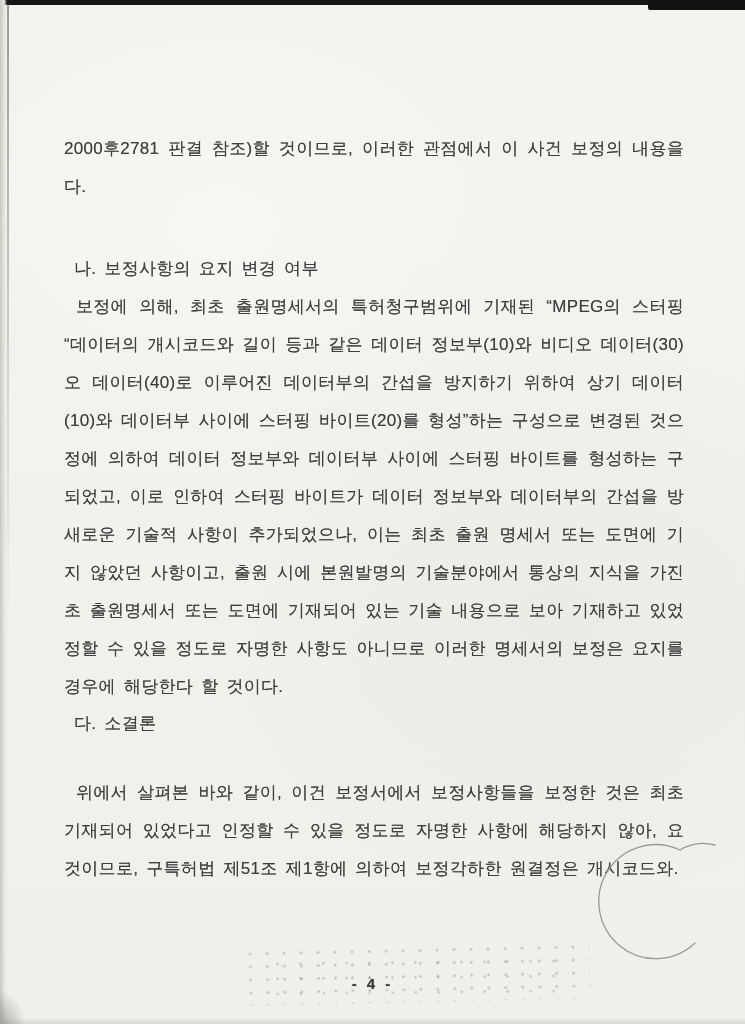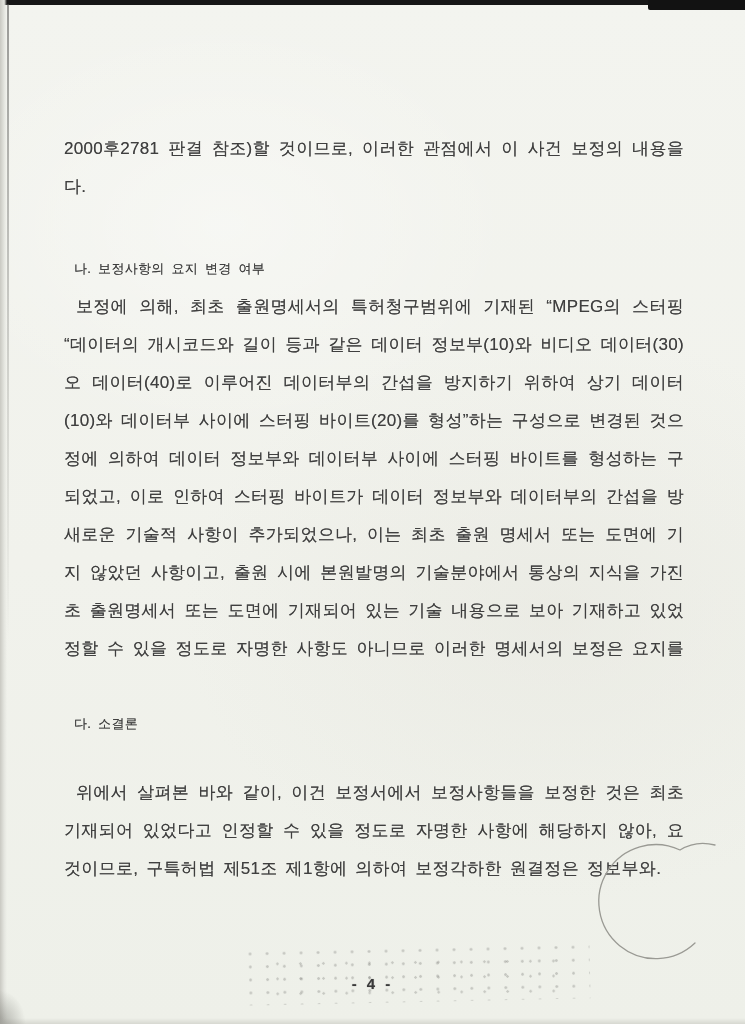--- a/index.html
+++ b/index.html
@@ -30,21 +30,21 @@
   
   .textcol{position:absolute;left:64px;width:620px;}
   .line{
     height:38px;line-height:38px;
     font-size:17px;letter-spacing:.3px;word-spacing:3px;
     white-space:nowrap;
     text-shadow:0 0 .6px rgba(70,70,70,.7);
   }
   .line.j{white-space:normal;text-align:justify;text-align-last:justify;height:38px;overflow:hidden;}
   .line.indent{padding-left:12px;}
-  .heading{font-size:13px;letter-spacing:.3px;word-spacing:3px;line-height:38px;
+  .heading{font-size:17px;letter-spacing:.3px;word-spacing:3px;line-height:38px;
     padding-left:10px;text-shadow:0 0 .6px rgba(70,70,70,.7);}
   
   .footer-num{position:absolute;left:0;top:975px;width:745px;text-align:center;
     font-size:15px;letter-spacing:3px;color:#3a3a3a;font-weight:bold;
     text-shadow:0 0 1px rgba(60,60,60,.6);}
   
   .dots{position:absolute;left:242px;top:944px;width:348px;height:58px;
     background-image:radial-gradient(circle, rgba(95,95,92,.38) 1.1px, transparent 1.6px);
     background-size:17px 13px;
     transform:rotate(-1.2deg);
@@ -81,30 +81,31 @@
     <div class="line j indent">보정에 의해, 최초 출원명세서의 특허청구범위에 기재된 “MPEG의 스터핑 바이트”가,</div>
     <div class="line j">“데이터의 개시코드와 길이 등과 같은 데이터 정보부(10)와 비디오 데이터(30)와 오디</div>
     <div class="line j">오 데이터(40)로 이루어진 데이터부의 간섭을 방지하기 위하여 상기 데이터 정보부</div>
     <div class="line j">(10)와 데이터부 사이에 스터핑 바이트(20)를 형성”하는 구성으로 변경된 것으로서, 보</div>
     <div class="line j">정에 의하여 데이터 정보부와 데이터부 사이에 스터핑 바이트를 형성하는 구성이 부가</div>
     <div class="line j">되었고, 이로 인하여 스터핑 바이트가 데이터 정보부와 데이터부의 간섭을 방지한다는</div>
     <div class="line j">새로운 기술적 사항이 추가되었으나, 이는 최초 출원 명세서 또는 도면에 기재되어 있</div>
     <div class="line j">지 않았던 사항이고, 출원 시에 본원발명의 기술분야에서 통상의 지식을 가진 자가 최</div>
     <div class="line j">초 출원명세서 또는 도면에 기재되어 있는 기술 내용으로 보아 기재하고 있었다고 인</div>
     <div class="line j">정할 수 있을 정도로 자명한 사항도 아니므로 이러한 명세서의 보정은 요지를 변경한</div>
+    <div class="line">경우에 해당한다 할 것이다.</div>
   </div>
 
   <div class="textcol" style="top:705px">
     <div class="heading">다. 소결론</div>
   </div>
 
   <div class="textcol" style="top:774px">
     <div class="line j indent">위에서 살펴본 바와 같이, 이건 보정서에서 보정사항들을 보정한 것은 최초 명세서에</div>
     <div class="line j">기재되어 있었다고 인정할 수 있을 정도로 자명한 사항에 해당하지 않아, 요지 변경된</div>
-    <div class="line">것이므로, 구특허법 제51조 제1항에 의하여 보정각하한 원결정은 정보부와.</div>
+    <div class="line">것이므로, 구특허법 제51조 제1항에 의하여 보정각하한 원결정은 개시코드와.</div>
   </div>
 
   <svg class="circle-mark" viewBox="0 0 140 135" xmlns="http://www.w3.org/2000/svg">
     <path d="M 123 17 Q 104 12 88 22 A 57 57 0 1 0 103 115" fill="none" stroke="#9a9a94" stroke-width="1.3" stroke-linecap="round"></path>
   </svg>
 
   <div class="dots"></div>
   <div class="dots2"></div>
 
   <div class="footer-num">- 4 -</div>

